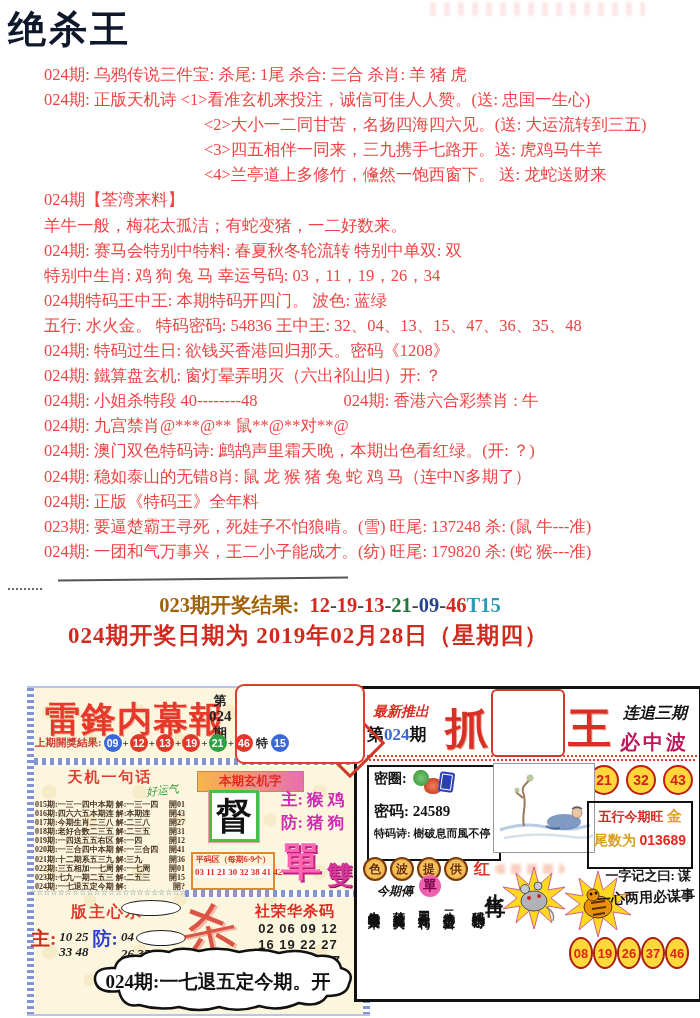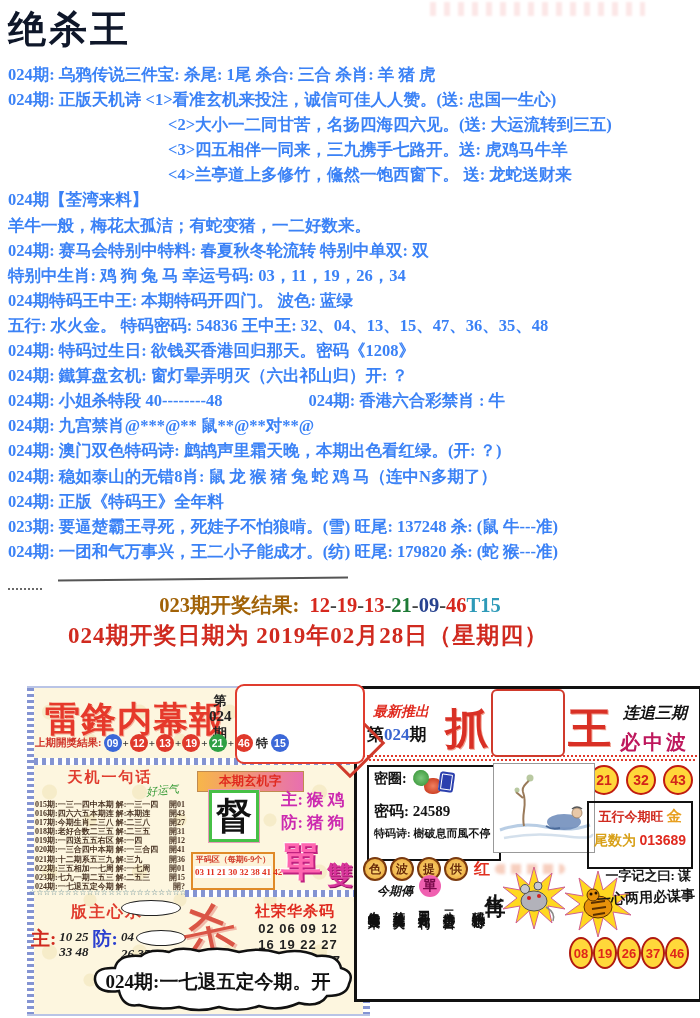--- a/index.html
+++ b/index.html
@@ -5,21 +5,21 @@
   html,body{margin:0;padding:0;}
   body{width:700px;height:1018px;background:#fff;position:relative;overflow:hidden;
        font-family:"Liberation Serif","DejaVu Serif",serif;color:#141414;}
   .page{position:absolute;inset:0;}
 
   
   .main-title{position:absolute;top:4px;left:8px;font-size:38px;font-weight:bold;color:#0f172a;letter-spacing:3px;}
   .faint-marks{position:absolute;top:2px;left:430px;width:215px;height:14px;opacity:.35;
     background:repeating-linear-gradient(90deg,rgba(240,120,120,.5) 0 6px,transparent 6px 14px);filter:blur(1px);}
   .lines{position:absolute;top:62px;left:8px;width:690px;}
-  .line{height:25.1px;line-height:25.1px;font-size:16.5px;font-weight:700;white-space:nowrap;color:#3b82f6;}
+  .line{height:25.1px;line-height:25.1px;font-size:16.5px;font-weight:400;white-space:nowrap;color:#ef4444;margin-left:36px;}
   .line.indent{padding-left:160px;}
   .line .part2{margin-left:86px;}
   .scribble{position:absolute;border-bottom:2px solid #2a2a2a;}
   .s1{top:578px;left:58px;width:290px;transform:rotate(-.6deg);opacity:.8;}
   .s2{top:588px;left:8px;width:34px;border-bottom-style:dotted;opacity:.7;}
 
   .result-row{position:absolute;top:591px;left:0;width:660px;text-align:center;font-weight:bold;font-size:20.5px;}
   .res-label{color:#a16207;margin-right:10px;}
   .res-sep{color:#444;}
   .date-row{position:absolute;top:620px;left:0;width:616px;text-align:center;color:#d02a1f;

